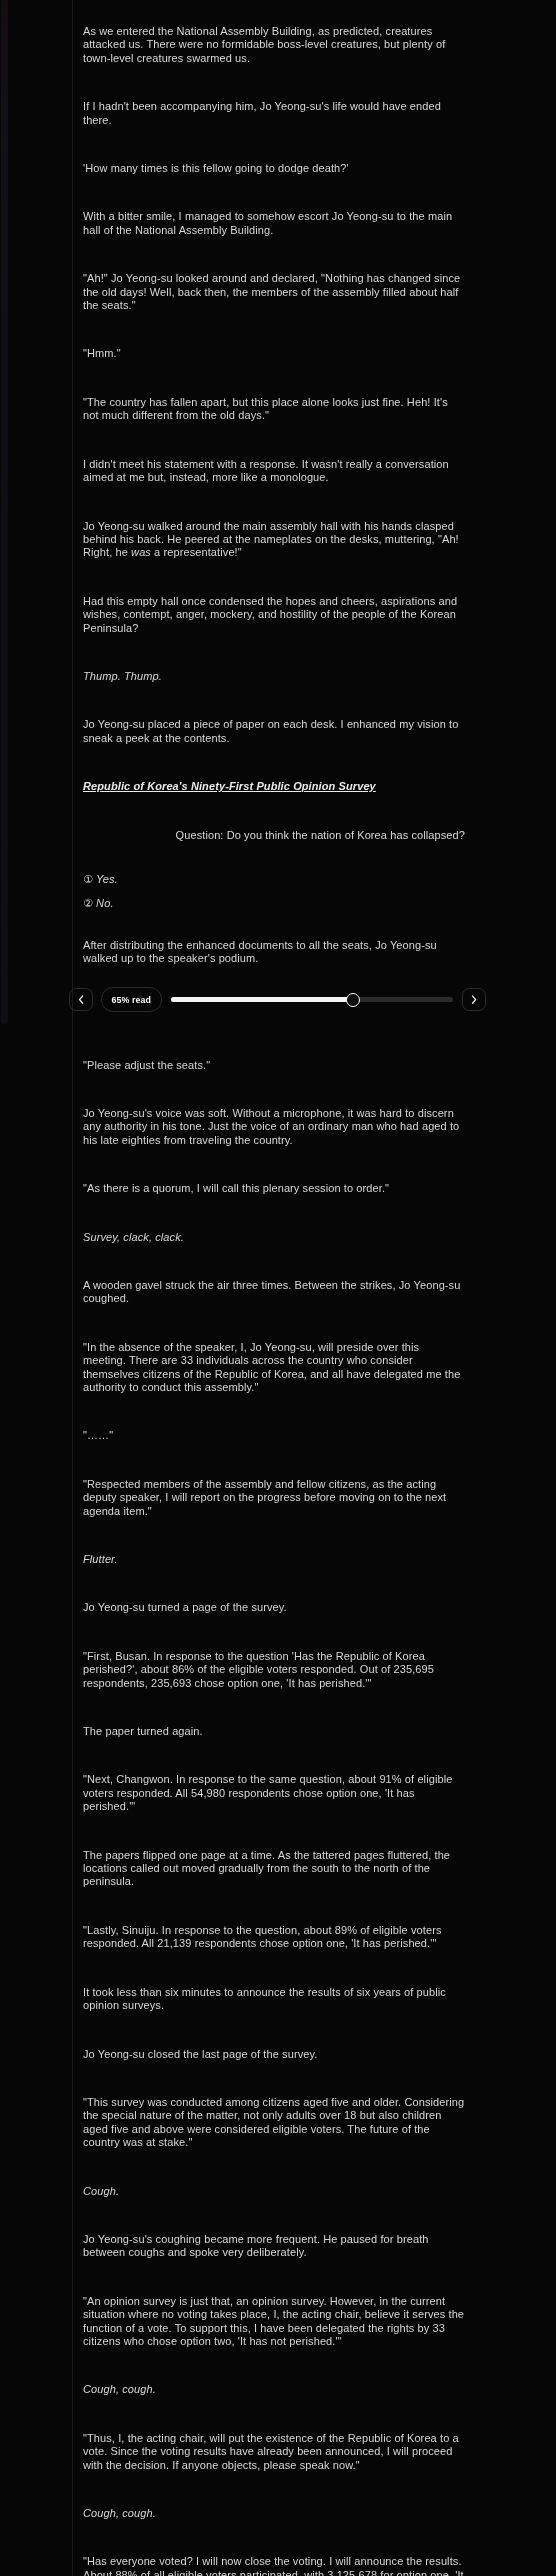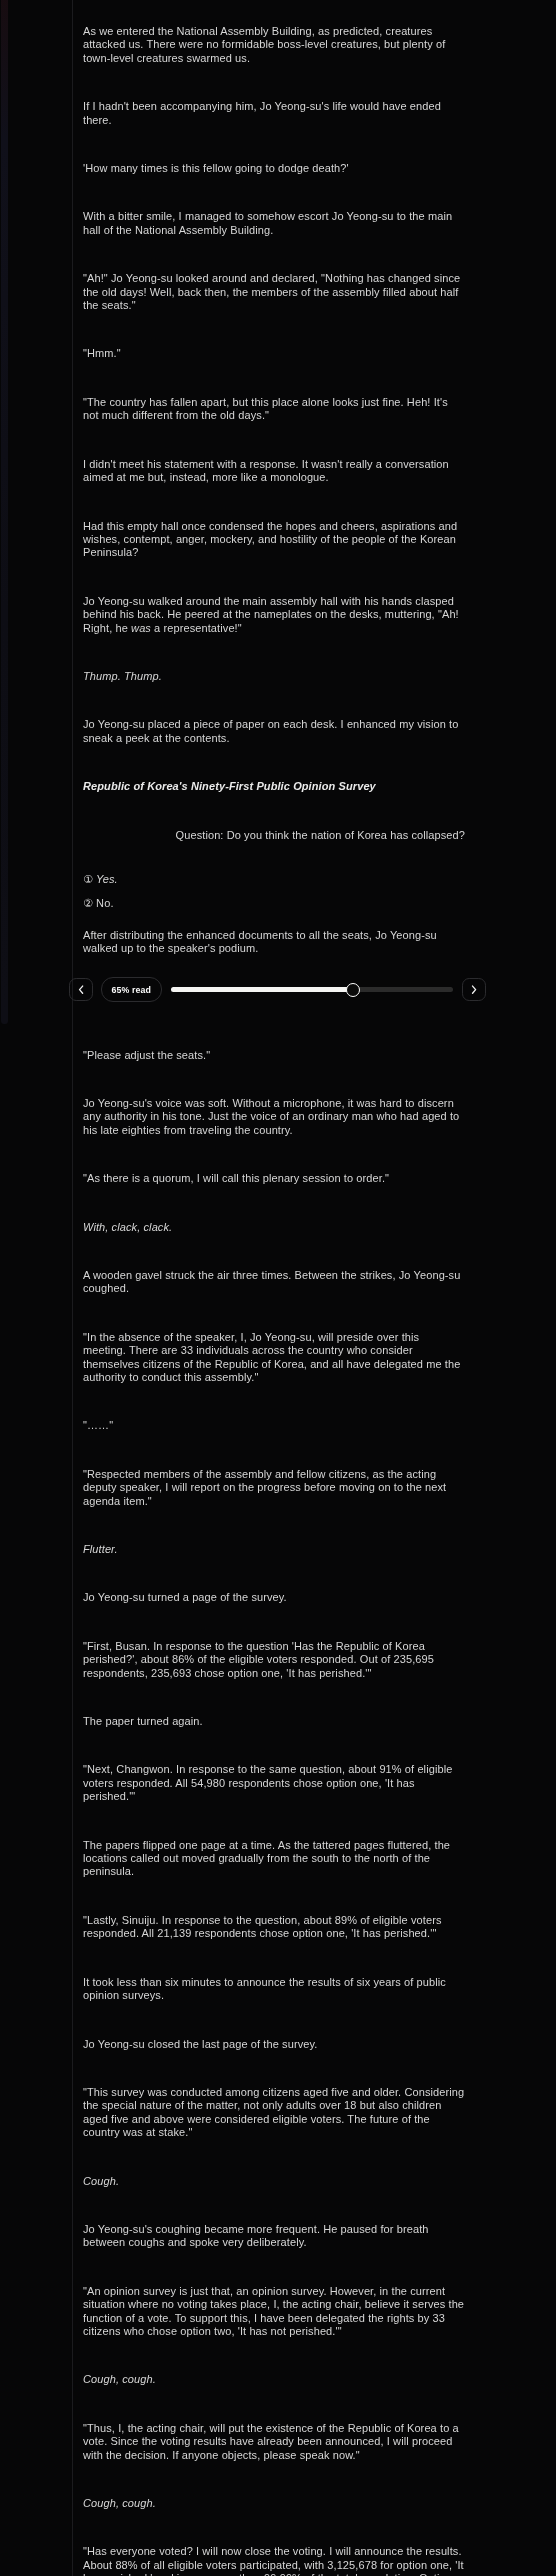--- a/index.html
+++ b/index.html
@@ -17,24 +17,24 @@
     border-radius:0 0 4.6px 4.6px;
   }
   .content{
     position:absolute;left:83px;top:0;width:382px;padding-top:25px;
   }
   .content p{
     margin:0 0 35px 0;font-size:11px;line-height:13.4px;color:#d7d7d7;
     letter-spacing:0.1px;font-weight:400;
   }
   .content p.italic{font-style:italic;}
-  .content p.title{font-style:italic;font-weight:700;color:#eaeaea;}
+  .content p.title{font-style:italic;font-weight:700;color:#eaeaea;text-decoration:underline;}
   .content p.question{margin-bottom:31px;text-align:right;}
   .content p.option{font-style:italic;margin-bottom:10.3px;}
-  .content p.option-last{margin-bottom:19px;}
+  .content p.option-last{font-style:italic;margin-bottom:29px;}
   
   .progress-row{
     display:flex;align-items:center;
     width:417px;margin:-13.4px 0 47px -14px;height:24px;
   }
   .nav-btn{
     width:24px;height:23px;flex:0 0 auto;
     background:transparent;border:0.5px solid #2b2b2e;border-radius:7.2px;
     display:flex;align-items:center;justify-content:center;cursor:pointer;padding:0;
   }
@@ -67,22 +67,22 @@
 <div class="content">
   <div id="paras-top">
       <p><span>As we entered the National Assembly Building, as predicted, creatures attacked us. There were no formidable boss-level creatures, but plenty of town-level creatures swarmed us.</span></p>
       <p><span>If I hadn't been accompanying him, Jo Yeong-su's life would have ended there.</span></p>
       <p><span>'How many times is this fellow going to dodge death?'</span></p>
       <p><span>With a bitter smile, I managed to somehow escort Jo Yeong-su to the main hall of the National Assembly Building.</span></p>
       <p><span>"Ah!" Jo Yeong-su looked around and declared, "Nothing has changed since the old days! Well, back then, the members of the assembly filled about half the seats."</span></p>
       <p><span>"Hmm."</span></p>
       <p><span>"The country has fallen apart, but this place alone looks just fine. Heh! It's not much different from the old days."</span></p>
       <p><span>I didn't meet his statement with a response. It wasn't really a conversation aimed at me but, instead, more like a monologue.</span></p>
+      <p><span>Jo Yeong-su walked around the main assembly hall with his hands clasped behind his back. He peered at the nameplates on the desks, muttering, "Ah! Right, he </span><span style="font-style: italic;">was</span><span> a representative!"</span></p>
       <p><span>Had this empty hall once condensed the hopes and cheers, aspirations and wishes, contempt, anger, mockery, and hostility of the people of the Korean Peninsula?</span></p>
-      <p><span>Jo Yeong-su walked around the main assembly hall with his hands clasped behind his back. He peered at the nameplates on the desks, muttering, "Ah! Right, he </span><span style="font-style: italic;">was</span><span> a representative!"</span></p>
       <p class="italic"><span>Thump. Thump.</span></p>
       <p><span>Jo Yeong-su placed a piece of paper on each desk. I enhanced my vision to sneak a peek at the contents.</span></p>
       <p class="title"><span>Republic of Korea's Ninety-First Public Opinion Survey</span></p>
       <p class="question"><span>Question: Do you think the nation of Korea has collapsed?</span></p>
       <p class="option"><span>① Yes.</span></p>
       <p class="option-last"><span>② No.</span></p>
       <p><span>After distributing the enhanced documents to all the seats, Jo Yeong-su walked up to the speaker's podium.</span></p>
     </div>
 
   <div class="progress-row">
@@ -106,21 +106,21 @@
             <polyline points="5,2 11,9 5,16" fill="none" stroke="#f2f2f2" stroke-width="2.6" stroke-linecap="round" stroke-linejoin="round"></polyline>
           </svg>
       </span>
     </button>
   </div>
 
   <div id="paras-bottom">
       <p><span>"Please adjust the seats."</span></p>
       <p><span>Jo Yeong-su's voice was soft. Without a microphone, it was hard to discern any authority in his tone. Just the voice of an ordinary man who had aged to his late eighties from traveling the country.</span></p>
       <p><span>"As there is a quorum, I will call this plenary session to order."</span></p>
-      <p class="italic"><span>With, clack, clack.</span></p>
+      <p class="italic"><span>Survey, clack, clack.</span></p>
       <p><span>A wooden gavel struck the air three times. Between the strikes, Jo Yeong-su coughed.</span></p>
       <p><span>"In the absence of the speaker, I, Jo Yeong-su, will preside over this meeting. There are 33 individuals across the country who consider themselves citizens of the Republic of Korea, and all have delegated me the authority to conduct this assembly."</span></p>
       <p><span>"……"</span></p>
       <p><span>"Respected members of the assembly and fellow citizens, as the acting deputy speaker, I will report on the progress before moving on to the next agenda item."</span></p>
       <p class="italic"><span>Flutter.</span></p>
       <p><span>Jo Yeong-su turned a page of the survey.</span></p>
       <p><span>"First, Busan. In response to the question 'Has the Republic of Korea perished?', about 86% of the eligible voters responded. Out of 235,695 respondents, 235,693 chose option one, 'It has perished.'"</span></p>
       <p><span>The paper turned again.</span></p>
       <p><span>"Next, Changwon. In response to the same question, about 91% of eligible voters responded. All 54,980 respondents chose option one, 'It has perished.'"</span></p>
       <p><span>The papers flipped one page at a time. As the tattered pages fluttered, the locations called out moved gradually from the south to the north of the peninsula.</span></p>

